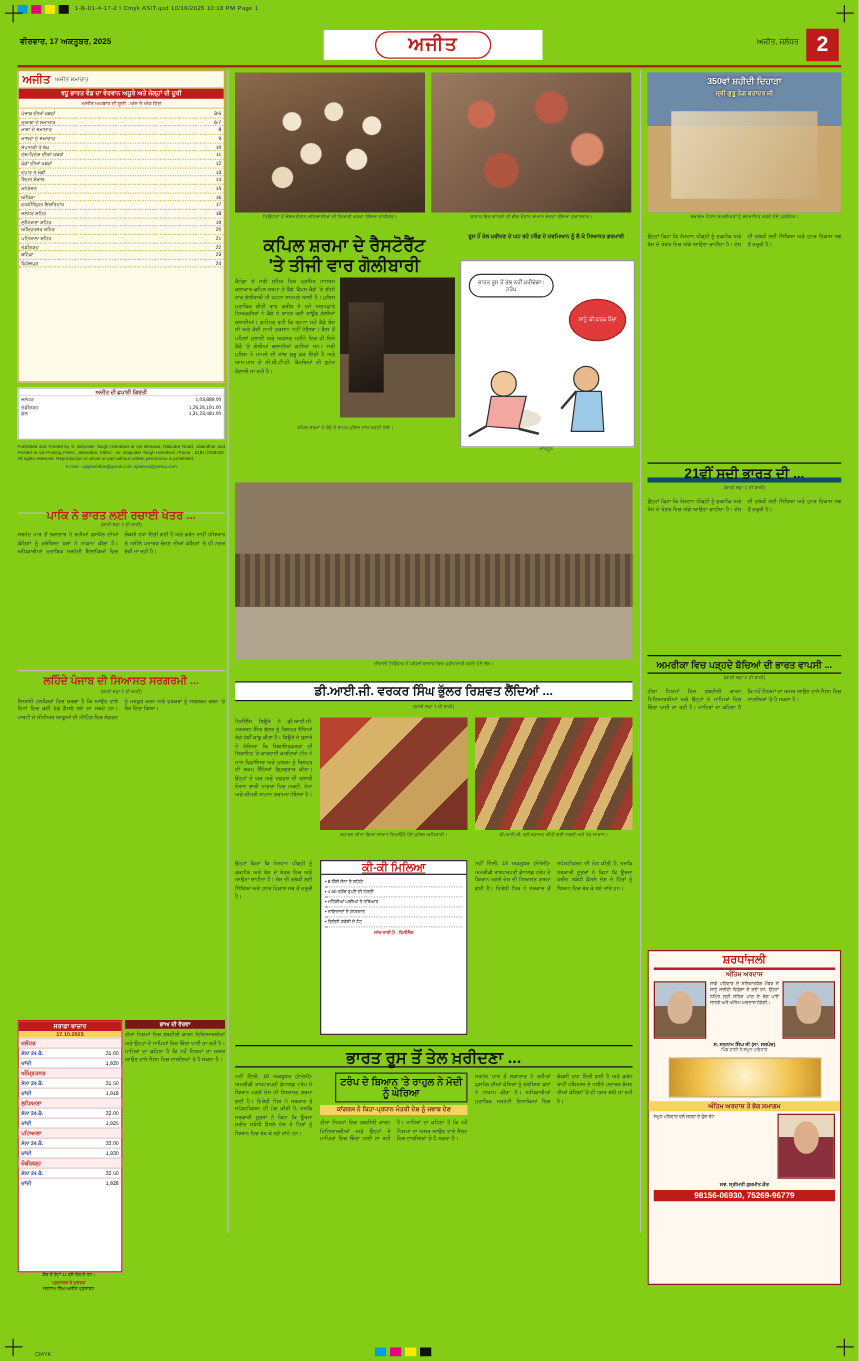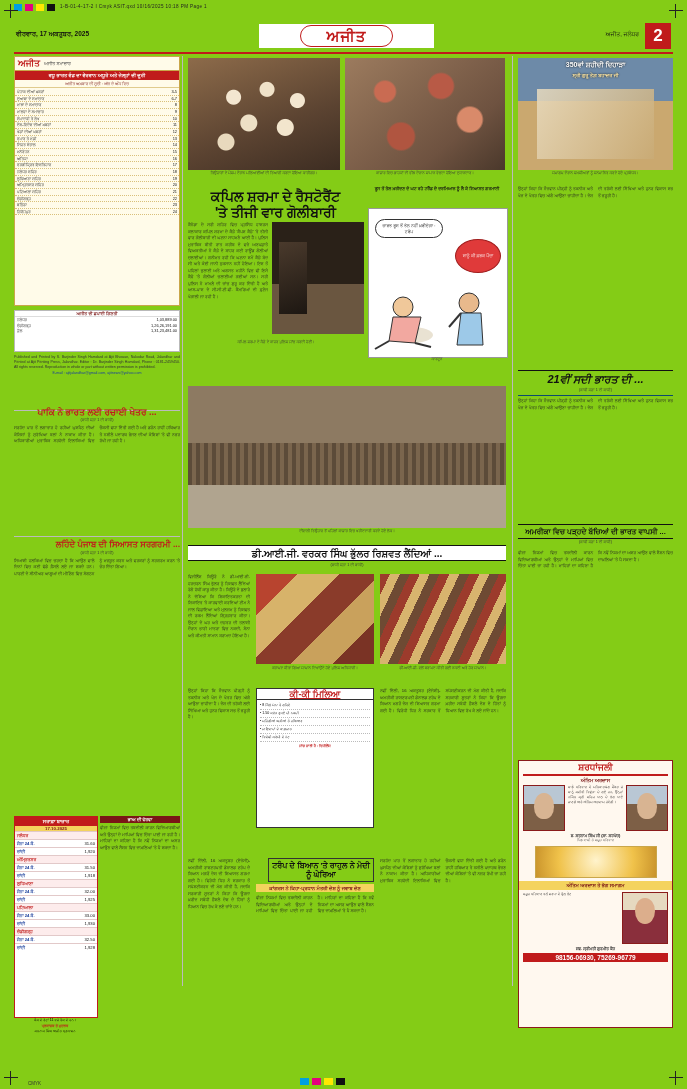--- a/index.html
+++ b/index.html
@@ -267,21 +267,21 @@
   <div class="hrule" style="left:14px;top:410px;width:166px;"></div>
 
   <div class="box" style="left:14px;top:407px;width:166px;height:120px;">
     <div class="hl hl-red" style="font-size:9px;">ਪਾਕਿ ਨੇ ਭਾਰਤ ਲਈ ਰਚਾਈ ਖੇਤਰ ...</div>
     <div class="cap" style="margin:1px 0 2px;">(ਬਾਕੀ ਸਫ਼ਾ 1 ਦੀ ਬਾਕੀ)</div>
     <div class="body-text" style="column-count:2;column-gap:5px;height:92px;">ਸਰਹੱਦ ਪਾਰ ਤੋਂ ਲਗਾਤਾਰ ਹੋ ਰਹੀਆਂ ਘੁਸਪੈਠ ਦੀਆਂ ਕੋਸ਼ਿਸ਼ਾਂ ਨੂੰ ਸੁਰੱਖਿਆ ਬਲਾਂ ਨੇ ਨਾਕਾਮ ਕੀਤਾ ਹੈ। ਅਧਿਕਾਰੀਆਂ ਮੁਤਾਬਿਕ ਸਰਹੱਦੀ ਇਲਾਕਿਆਂ ਵਿਚ ਚੌਕਸੀ ਵਧਾ ਦਿੱਤੀ ਗਈ ਹੈ ਅਤੇ ਡਰੋਨ ਰਾਹੀਂ ਹਥਿਆਰ ਤੇ ਨਸ਼ੀਲੇ ਪਦਾਰਥ ਭੇਜਣ ਦੀਆਂ ਕੋਸ਼ਿਸ਼ਾਂ 'ਤੇ ਵੀ ਨਜ਼ਰ ਰੱਖੀ ਜਾ ਰਹੀ ਹੈ।</div>
   </div>
   <div class="hrule" style="left:14px;top:536px;width:166px;"></div>
 
   <div class="box" style="left:14px;top:540px;width:166px;height:270px;">
-    <div class="hl hl-red" style="font-size:8.5px;text-align:right;">ਲਹਿੰਦੇ ਪੰਜਾਬ ਦੀ ਸਿਆਸਤ ਸਰਗਰਮੀ ...</div>
+    <div class="hl hl-red" style="font-size:8.5px;">ਲਹਿੰਦੇ ਪੰਜਾਬ ਦੀ ਸਿਆਸਤ ਸਰਗਰਮੀ ...</div>
     <div class="cap" style="margin:1px 0 2px;">(ਬਾਕੀ ਸਫ਼ਾ 1 ਦੀ ਬਾਕੀ)</div>
     <div class="body-text" style="column-count:2;column-gap:5px;height:240px;">ਸਿਆਸੀ ਹਲਕਿਆਂ ਵਿਚ ਚਰਚਾ ਹੈ ਕਿ ਆਉਣ ਵਾਲੇ ਦਿਨਾਂ ਵਿਚ ਕਈ ਵੱਡੇ ਫ਼ੈਸਲੇ ਲਏ ਜਾ ਸਕਦੇ ਹਨ। ਪਾਰਟੀ ਦੇ ਸੀਨੀਅਰ ਆਗੂਆਂ ਦੀ ਮੀਟਿੰਗ ਵਿਚ ਸੰਗਠਨ ਨੂੰ ਮਜ਼ਬੂਤ ਕਰਨ ਅਤੇ ਵਰਕਰਾਂ ਨੂੰ ਸਰਗਰਮ ਕਰਨ 'ਤੇ ਜ਼ੋਰ ਦਿੱਤਾ ਗਿਆ।</div>
   </div>
 
   <div class="mk" style="left:14px;top:816px;width:82px;height:200px;">
     <div class="mk-h">ਸਰਾਫ਼ਾ ਬਾਜ਼ਾਰ</div>
     <div style="background:#f4d35e;color:#7a1616;font-size:4.4px;text-align:center;font-weight:bold;">17.10.2025</div>
     <div id="mk-body">
         <div class="mk-sec">ਜਲੰਧਰ</div>
         <div class="mk-row">
@@ -397,37 +397,40 @@
         <div class="tiny" style="border-bottom: 1px dotted rgb(187, 187, 187); padding: 1px 0px;">• 1.50 ਕਰੋੜ ਰੁਪਏ ਦੀ ਨਕਦੀ</div>
         <div class="tiny" style="border-bottom: 1px dotted rgb(187, 187, 187); padding: 1px 0px;">• ਮਹਿੰਗੀਆਂ ਘੜੀਆਂ ਤੇ ਹਥਿਆਰ</div>
         <div class="tiny" style="border-bottom: 1px dotted rgb(187, 187, 187); padding: 1px 0px;">• ਜਾਇਦਾਦਾਂ ਦੇ ਕਾਗ਼ਜ਼ਾਤ</div>
         <div class="tiny" style="border-bottom: 1px dotted rgb(187, 187, 187); padding: 1px 0px;">• ਵਿਦੇਸ਼ੀ ਕਰੰਸੀ ਦੇ ਨੋਟ</div>
       </div>
     <div class="tiny center" style="color:#c01b1b;font-weight:bold;">ਜਾਂਚ ਜਾਰੀ ਹੈ : ਵਿਜੀਲੈਂਸ</div>
   </div>
   <div class="body-text" style="position:absolute;left:188px;top:688px;width:62px;height:140px;">ਉਨ੍ਹਾਂ ਕਿਹਾ ਕਿ ਨੌਜਵਾਨ ਪੀੜ੍ਹੀ ਨੂੰ ਤਕਨੀਕ ਅਤੇ ਖੋਜ ਦੇ ਖੇਤਰ ਵਿਚ ਅੱਗੇ ਆਉਣਾ ਚਾਹੀਦਾ ਹੈ। ਦੇਸ਼ ਦੀ ਤਰੱਕੀ ਲਈ ਸਿੱਖਿਆ ਅਤੇ ਹੁਨਰ ਵਿਕਾਸ ਸਭ ਤੋਂ ਜ਼ਰੂਰੀ ਹੈ।</div>
   <div class="body-text" style="position:absolute;left:380px;top:688px;width:126px;height:140px;column-count:2;column-gap:5px;">ਨਵੀਂ ਦਿੱਲੀ, 16 ਅਕਤੂਬਰ (ਏਜੰਸੀ)- ਅਮਰੀਕੀ ਰਾਸ਼ਟਰਪਤੀ ਡੋਨਾਲਡ ਟਰੰਪ ਦੇ ਬਿਆਨ ਮਗਰੋਂ ਦੇਸ਼ ਦੀ ਸਿਆਸਤ ਗਰਮਾ ਗਈ ਹੈ। ਵਿਰੋਧੀ ਧਿਰ ਨੇ ਸਰਕਾਰ ਤੋਂ ਸਪੱਸ਼ਟੀਕਰਨ ਦੀ ਮੰਗ ਕੀਤੀ ਹੈ, ਜਦਕਿ ਸਰਕਾਰੀ ਸੂਤਰਾਂ ਨੇ ਕਿਹਾ ਕਿ ਊਰਜਾ ਖ਼ਰੀਦ ਸਬੰਧੀ ਫ਼ੈਸਲੇ ਦੇਸ਼ ਦੇ ਹਿੱਤਾਂ ਨੂੰ ਧਿਆਨ ਵਿਚ ਰੱਖ ਕੇ ਲਏ ਜਾਂਦੇ ਹਨ।</div>
 
+  <div class="box" style="left:188px;top:836px;width:318px;height:18px;border-top:1.5px solid #111;border-bottom:1px solid #111;">
+    <div class="hl" style="font-size:13px;line-height:18px;">ਭਾਰਤ ਰੂਸ ਤੋਂ ਤੇਲ ਖ਼ਰੀਦਣਾ ...</div>
+  </div>
   <div class="body-text" style="position:absolute;left:188px;top:858px;width:62px;height:180px;">ਨਵੀਂ ਦਿੱਲੀ, 16 ਅਕਤੂਬਰ (ਏਜੰਸੀ)- ਅਮਰੀਕੀ ਰਾਸ਼ਟਰਪਤੀ ਡੋਨਾਲਡ ਟਰੰਪ ਦੇ ਬਿਆਨ ਮਗਰੋਂ ਦੇਸ਼ ਦੀ ਸਿਆਸਤ ਗਰਮਾ ਗਈ ਹੈ। ਵਿਰੋਧੀ ਧਿਰ ਨੇ ਸਰਕਾਰ ਤੋਂ ਸਪੱਸ਼ਟੀਕਰਨ ਦੀ ਮੰਗ ਕੀਤੀ ਹੈ, ਜਦਕਿ ਸਰਕਾਰੀ ਸੂਤਰਾਂ ਨੇ ਕਿਹਾ ਕਿ ਊਰਜਾ ਖ਼ਰੀਦ ਸਬੰਧੀ ਫ਼ੈਸਲੇ ਦੇਸ਼ ਦੇ ਹਿੱਤਾਂ ਨੂੰ ਧਿਆਨ ਵਿਚ ਰੱਖ ਕੇ ਲਏ ਜਾਂਦੇ ਹਨ।</div>
   <div class="box" style="left:256px;top:858px;width:118px;">
     <div class="hl" style="font-size:8px;border:1px solid #333;padding:2px 1px;margin-left:12px;">ਟਰੰਪ ਦੇ ਬਿਆਨ 'ਤੇ ਰਾਹੁਲ ਨੇ ਮੋਦੀ ਨੂੰ ਘੇਰਿਆ</div>
     <div class="sub" style="background:#f4d35e;color:#7a1616;font-weight:bold;margin-top:2px;padding:1px;">ਕਾਂਗਰਸ ਨੇ ਕਿਹਾ-ਪ੍ਰਧਾਨ ਮੰਤਰੀ ਦੇਸ਼ ਨੂੰ ਜਵਾਬ ਦੇਣ</div>
     <div class="body-text" style="height:130px;margin-top:3px;column-count:2;column-gap:5px;">ਵੀਜ਼ਾ ਨਿਯਮਾਂ ਵਿਚ ਤਬਦੀਲੀ ਕਾਰਨ ਵਿਦਿਆਰਥੀਆਂ ਅਤੇ ਉਨ੍ਹਾਂ ਦੇ ਮਾਪਿਆਂ ਵਿਚ ਚਿੰਤਾ ਪਾਈ ਜਾ ਰਹੀ ਹੈ। ਮਾਹਿਰਾਂ ਦਾ ਕਹਿਣਾ ਹੈ ਕਿ ਨਵੇਂ ਨਿਯਮਾਂ ਦਾ ਅਸਰ ਆਉਣ ਵਾਲੇ ਸੈਸ਼ਨ ਵਿਚ ਦਾਖ਼ਲਿਆਂ 'ਤੇ ਪੈ ਸਕਦਾ ਹੈ।</div>
   </div>
   <div class="body-text" style="position:absolute;left:380px;top:858px;width:126px;height:180px;column-count:2;column-gap:5px;">ਸਰਹੱਦ ਪਾਰ ਤੋਂ ਲਗਾਤਾਰ ਹੋ ਰਹੀਆਂ ਘੁਸਪੈਠ ਦੀਆਂ ਕੋਸ਼ਿਸ਼ਾਂ ਨੂੰ ਸੁਰੱਖਿਆ ਬਲਾਂ ਨੇ ਨਾਕਾਮ ਕੀਤਾ ਹੈ। ਅਧਿਕਾਰੀਆਂ ਮੁਤਾਬਿਕ ਸਰਹੱਦੀ ਇਲਾਕਿਆਂ ਵਿਚ ਚੌਕਸੀ ਵਧਾ ਦਿੱਤੀ ਗਈ ਹੈ ਅਤੇ ਡਰੋਨ ਰਾਹੀਂ ਹਥਿਆਰ ਤੇ ਨਸ਼ੀਲੇ ਪਦਾਰਥ ਭੇਜਣ ਦੀਆਂ ਕੋਸ਼ਿਸ਼ਾਂ 'ਤੇ ਵੀ ਨਜ਼ਰ ਰੱਖੀ ਜਾ ਰਹੀ ਹੈ।</div>
 
   <div class="photo ph-award" style="left:518px;top:58px;width:155px;height:112px;">
     <div style="position:absolute;left:4px;top:3px;right:4px;text-align:center;color:#fff;font-size:7px;font-weight:bold;text-shadow:0 0 2px #000;">350ਵਾਂ ਸ਼ਹੀਦੀ ਦਿਹਾੜਾ</div>
     <div style="position:absolute;left:4px;top:14px;right:4px;text-align:center;color:#ffe9a8;font-size:5px;font-weight:bold;text-shadow:0 0 2px #000;">ਸ੍ਰੀ ਗੁਰੂ ਤੇਗ਼ ਬਹਾਦਰ ਜੀ</div>
   </div>
   <div class="cap" style="position:absolute;left:518px;top:171px;width:155px;">ਸਮਾਗਮ ਦੌਰਾਨ ਸ਼ਖ਼ਸੀਅਤਾਂ ਨੂੰ ਸਨਮਾਨਿਤ ਕਰਦੇ ਹੋਏ ਪ੍ਰਬੰਧਕ।</div>
 
   <div class="body-text" style="position:absolute;left:518px;top:186px;width:155px;height:180px;column-count:2;column-gap:5px;">ਉਨ੍ਹਾਂ ਕਿਹਾ ਕਿ ਨੌਜਵਾਨ ਪੀੜ੍ਹੀ ਨੂੰ ਤਕਨੀਕ ਅਤੇ ਖੋਜ ਦੇ ਖੇਤਰ ਵਿਚ ਅੱਗੇ ਆਉਣਾ ਚਾਹੀਦਾ ਹੈ। ਦੇਸ਼ ਦੀ ਤਰੱਕੀ ਲਈ ਸਿੱਖਿਆ ਅਤੇ ਹੁਨਰ ਵਿਕਾਸ ਸਭ ਤੋਂ ਜ਼ਰੂਰੀ ਹੈ।</div>
 
-  <div class="box" style="left:518px;top:370px;width:155px;height:26px;border-top:1.5px solid #111;border-bottom:1px solid #0c4a6e;font-style:italic;">
+  <div class="box" style="left:518px;top:370px;width:155px;height:16px;border-top:1.5px solid #111;border-bottom:4px solid #0c4a6e;">
     <div class="hl" style="font-size:11px;line-height:16px;">21ਵੀਂ ਸਦੀ ਭਾਰਤ ਦੀ ...</div>
   </div>
   <div class="cap" style="position:absolute;left:518px;top:388px;width:155px;">(ਬਾਕੀ ਸਫ਼ਾ 1 ਦੀ ਬਾਕੀ)</div>
   <div class="body-text" style="position:absolute;left:518px;top:398px;width:155px;height:120px;column-count:2;column-gap:5px;">ਉਨ੍ਹਾਂ ਕਿਹਾ ਕਿ ਨੌਜਵਾਨ ਪੀੜ੍ਹੀ ਨੂੰ ਤਕਨੀਕ ਅਤੇ ਖੋਜ ਦੇ ਖੇਤਰ ਵਿਚ ਅੱਗੇ ਆਉਣਾ ਚਾਹੀਦਾ ਹੈ। ਦੇਸ਼ ਦੀ ਤਰੱਕੀ ਲਈ ਸਿੱਖਿਆ ਅਤੇ ਹੁਨਰ ਵਿਕਾਸ ਸਭ ਤੋਂ ਜ਼ਰੂਰੀ ਹੈ।</div>
 
   <div class="box" style="left:518px;top:524px;width:155px;height:14px;">
     <div class="hl" style="font-size:7.5px;border-top:1px solid #111;border-bottom:1px solid #111;line-height:13px;">ਅਮਰੀਕਾ ਵਿਚ ਪੜ੍ਹਦੇ ਬੱਚਿਆਂ ਦੀ ਭਾਰਤ ਵਾਪਸੀ ...</div>
   </div>
   <div class="cap" style="position:absolute;left:518px;top:540px;width:155px;">(ਬਾਕੀ ਸਫ਼ਾ 1 ਦੀ ਬਾਕੀ)</div>
   <div class="body-text" style="position:absolute;left:518px;top:550px;width:155px;height:205px;column-count:2;column-gap:5px;">ਵੀਜ਼ਾ ਨਿਯਮਾਂ ਵਿਚ ਤਬਦੀਲੀ ਕਾਰਨ ਵਿਦਿਆਰਥੀਆਂ ਅਤੇ ਉਨ੍ਹਾਂ ਦੇ ਮਾਪਿਆਂ ਵਿਚ ਚਿੰਤਾ ਪਾਈ ਜਾ ਰਹੀ ਹੈ। ਮਾਹਿਰਾਂ ਦਾ ਕਹਿਣਾ ਹੈ ਕਿ ਨਵੇਂ ਨਿਯਮਾਂ ਦਾ ਅਸਰ ਆਉਣ ਵਾਲੇ ਸੈਸ਼ਨ ਵਿਚ ਦਾਖ਼ਲਿਆਂ 'ਤੇ ਪੈ ਸਕਦਾ ਹੈ।</div>

